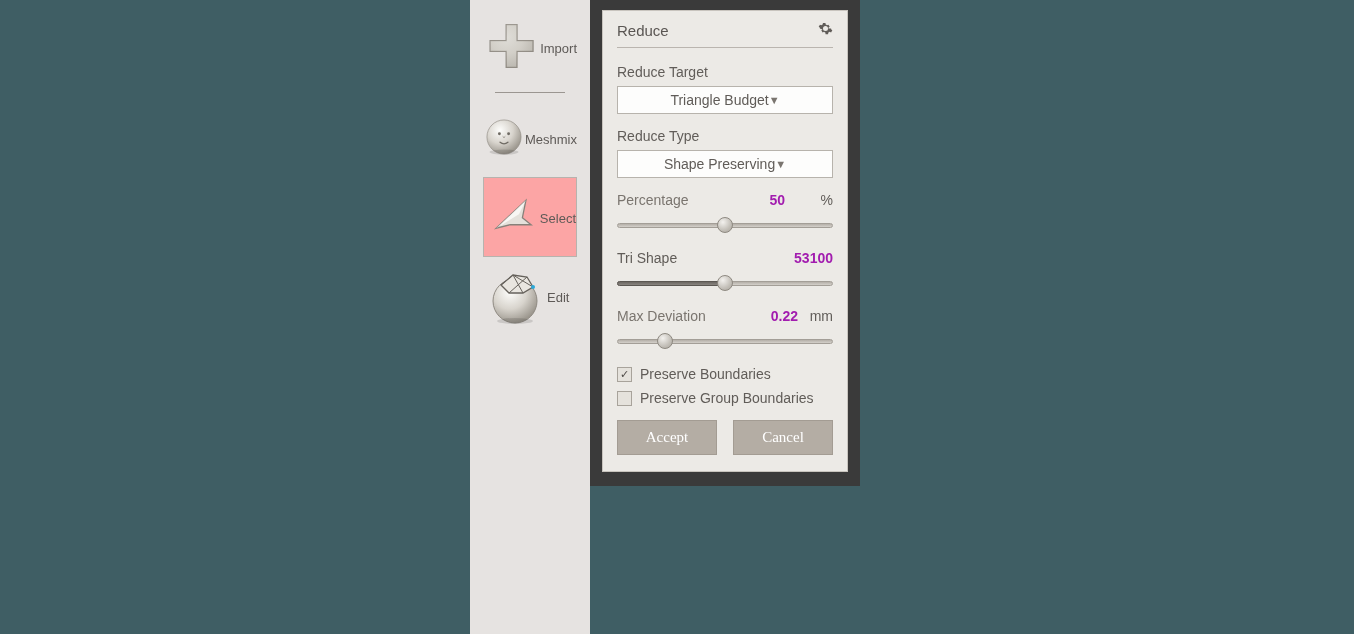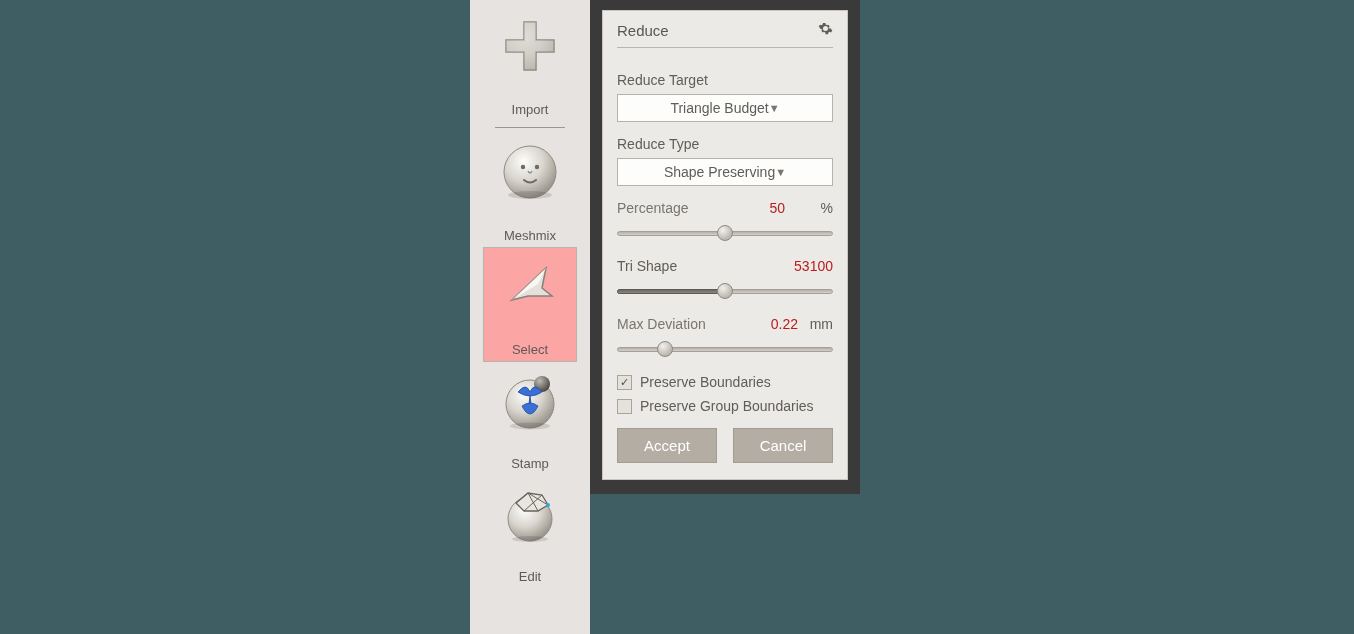--- a/index.html
+++ b/index.html
@@ -18,28 +18,26 @@
     width: 120px;
     height: 634px;
     background: #e6e3e1;
     display: flex;
     flex-direction: column;
     align-items: center;
     padding-top: 8px;
   }
   .tool-item {
     display: flex;
-    flex-direction: column;
     align-items: center;
     width: 94px;
     padding: 6px 0 4px 0;
     cursor: pointer;
     color: #5e5a57;
     font-size: 13px;
-    gap: 20px;
   }
   .tool-item.selected {
     background: #fca5a5;
     border: 1px solid #b7b3ae;
   }
   .tool-icon {
     width: 64px;
     height: 64px;
     margin-bottom: 4px;
   }
@@ -63,21 +61,21 @@
     padding: 10px 14px 16px 14px;
     color: #605c58;
     font-size: 14px;
   }
   .panel-header {
     display: flex;
     justify-content: space-between;
     align-items: center;
     padding-bottom: 8px;
     border-bottom: 1px solid #bab5af;
-    margin-bottom: 24px;
+    margin-bottom: 16px;
   }
   .panel-title { font-size: 15px; color: #5a5653; }
   .gear { color: #605c58; cursor: pointer; font-size: 15px; }
   .label { font-size: 14px; color: #615d59; margin-bottom: 6px; margin-top: 13px; }
   .select-box {
     display: flex;
     justify-content: center;
     align-items: center;
     border: 1px solid #b7b3ac;
     background: #fdfdfc;
@@ -90,21 +88,21 @@
   .select-arrow { color: #7a756f; font-size: 11px; }
   .row {
     display: flex;
     justify-content: space-between;
     align-items: center;
     font-size: 14px;
     margin-bottom: 8px;
   }
   .row .ital { color: #7a756f; }
   .row .unit { color: #615d59; width: 30px; text-align: right; }
-  .row .val { color: #b91c1c; text-align: right; }
+  .row .val { color: #a21caf; text-align: right; font-weight: bold; }
   .slider {
     position: relative;
     height: 18px;
     margin-bottom: 16px;
   }
   .slider .track {
     position: absolute;
     top: 7px;
     left: 0;
     right: 0;
@@ -159,20 +157,21 @@
   }
   .btn {
     flex: 1;
     padding: 8px 0;
     text-align: center;
     background: #b4ada4;
     color: #ffffff;
     font-size: 15px;
     border: 1px solid #a39c93;
     cursor: pointer;
+    font-family: Liberation Serif, serif;
   }
   .sphere-base {
     fill: url(#sphereGrad);
   }
 </style>
 </head>
 <body>
 
 <svg width="0" height="0" style="position:absolute">
   <defs>
@@ -215,30 +214,20 @@
 
   <div class="tool-item selected">
     <svg class="tool-icon" viewBox="0 0 64 64">
       <path d="M14 46 L48 14 L44 34 L54 42 L30 42 Z" fill="#e4e1db" stroke="#86817a" stroke-width="1.5"></path>
       <path d="M14 46 L48 14 L40 30 Z" fill="#faf9f6" opacity="0.9"></path>
     </svg>
     <span>Select</span>
   </div>
 
 
-  <div class="tool-item">
-    <svg class="tool-icon" viewBox="0 0 64 64">
-      <circle cx="32" cy="36" r="24" class="sphere-base" stroke="#8f8a82" stroke-width="1"></circle>
-      <ellipse cx="32" cy="58" rx="20" ry="3.5" fill="#000" opacity="0.12"></ellipse>
-      <circle cx="44" cy="16" r="8" fill="url(#darkSphere)"></circle>
-      <path d="M20 24 Q28 14 32 24 Q36 14 44 24 Q38 28 32 28 Q26 28 20 24 M32 28 Q34 36 32 44 Q30 36 32 28" fill="#3a6fd4" stroke="#1e4da8" stroke-width="0.8"></path>
-      <path d="M24 38 Q32 32 40 38 Q36 46 32 46 Q28 46 24 38" fill="#3a6fd4" stroke="#1e4da8" stroke-width="0.8"></path>
-    </svg>
-    <span>Stamp</span>
-  </div>
 
   <div class="tool-item">
     <svg class="tool-icon" viewBox="0 0 64 64">
       <circle cx="32" cy="38" r="22" class="sphere-base" stroke="#8f8a82" stroke-width="1"></circle>
       <ellipse cx="32" cy="58" rx="18" ry="3" fill="#000" opacity="0.12"></ellipse>
       <path d="M18 22 L30 12 L44 14 L50 24 L40 30 L26 30 Z" fill="#e9e6e0" stroke="#66625c" stroke-width="1.3"></path>
       <path d="M18 22 L30 12 M30 12 L40 30 M44 14 L26 30 M50 24 L30 12" stroke="#66625c" stroke-width="1"></path>
       <circle cx="50" cy="24" r="2" fill="#2aa8d8"></circle>
     </svg>
     <span>Edit</span>

